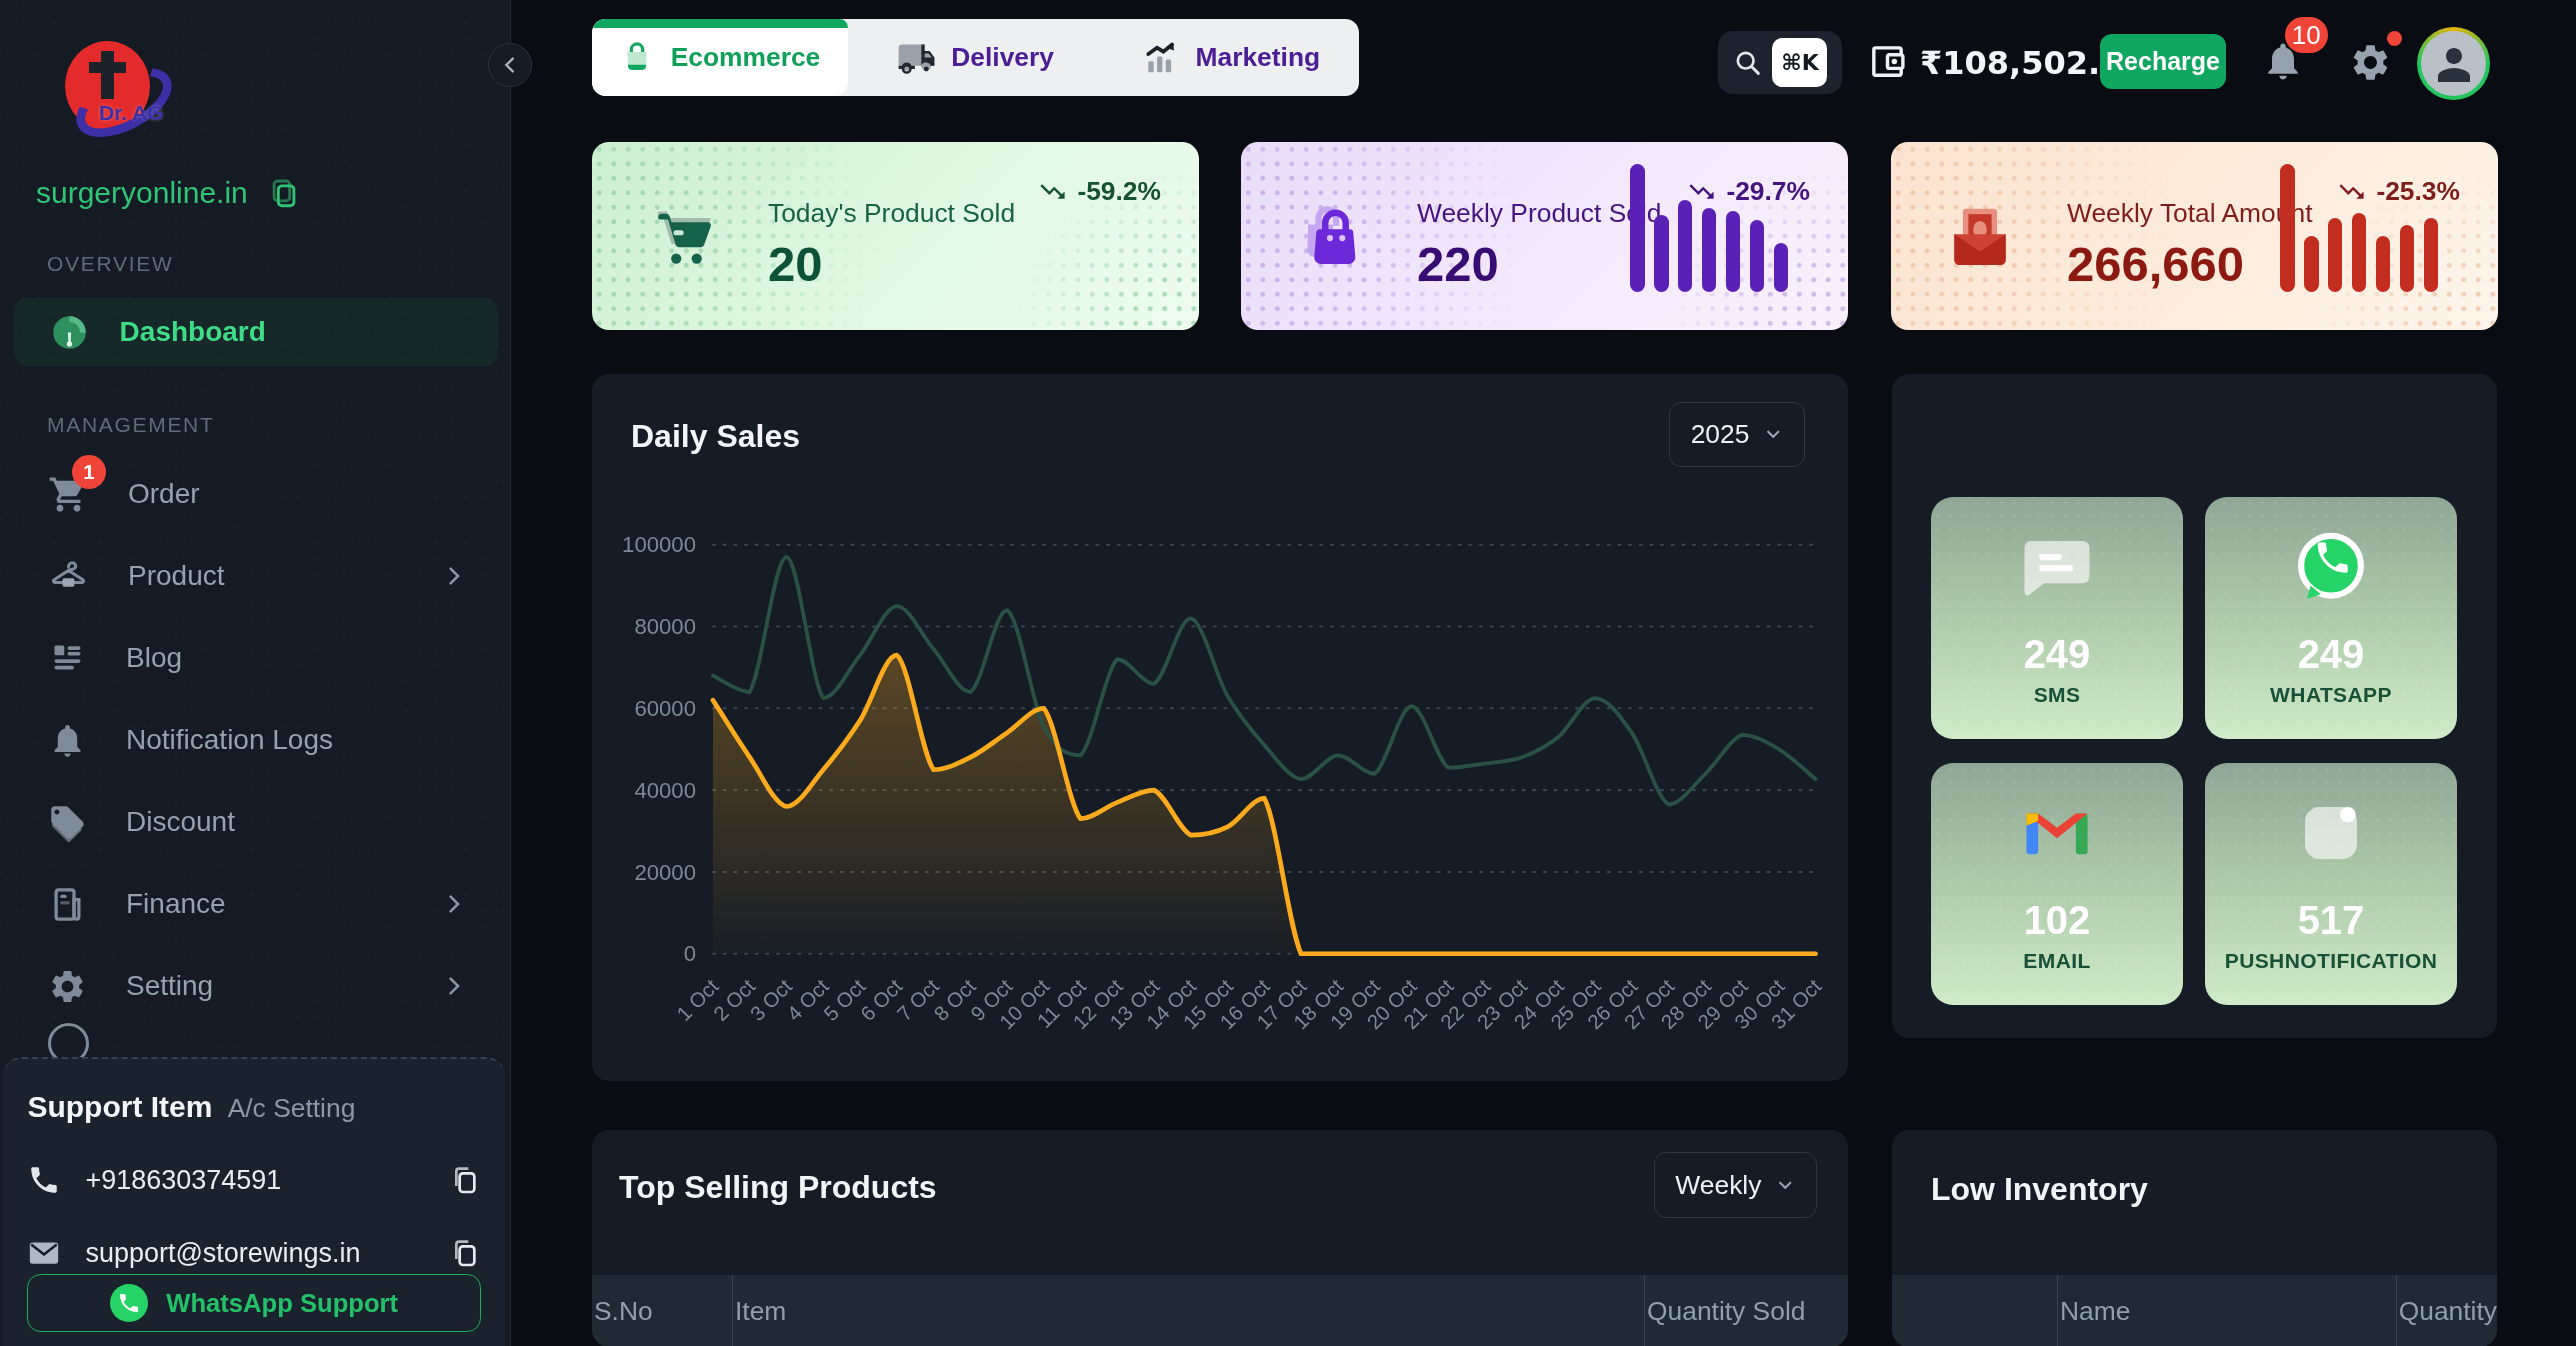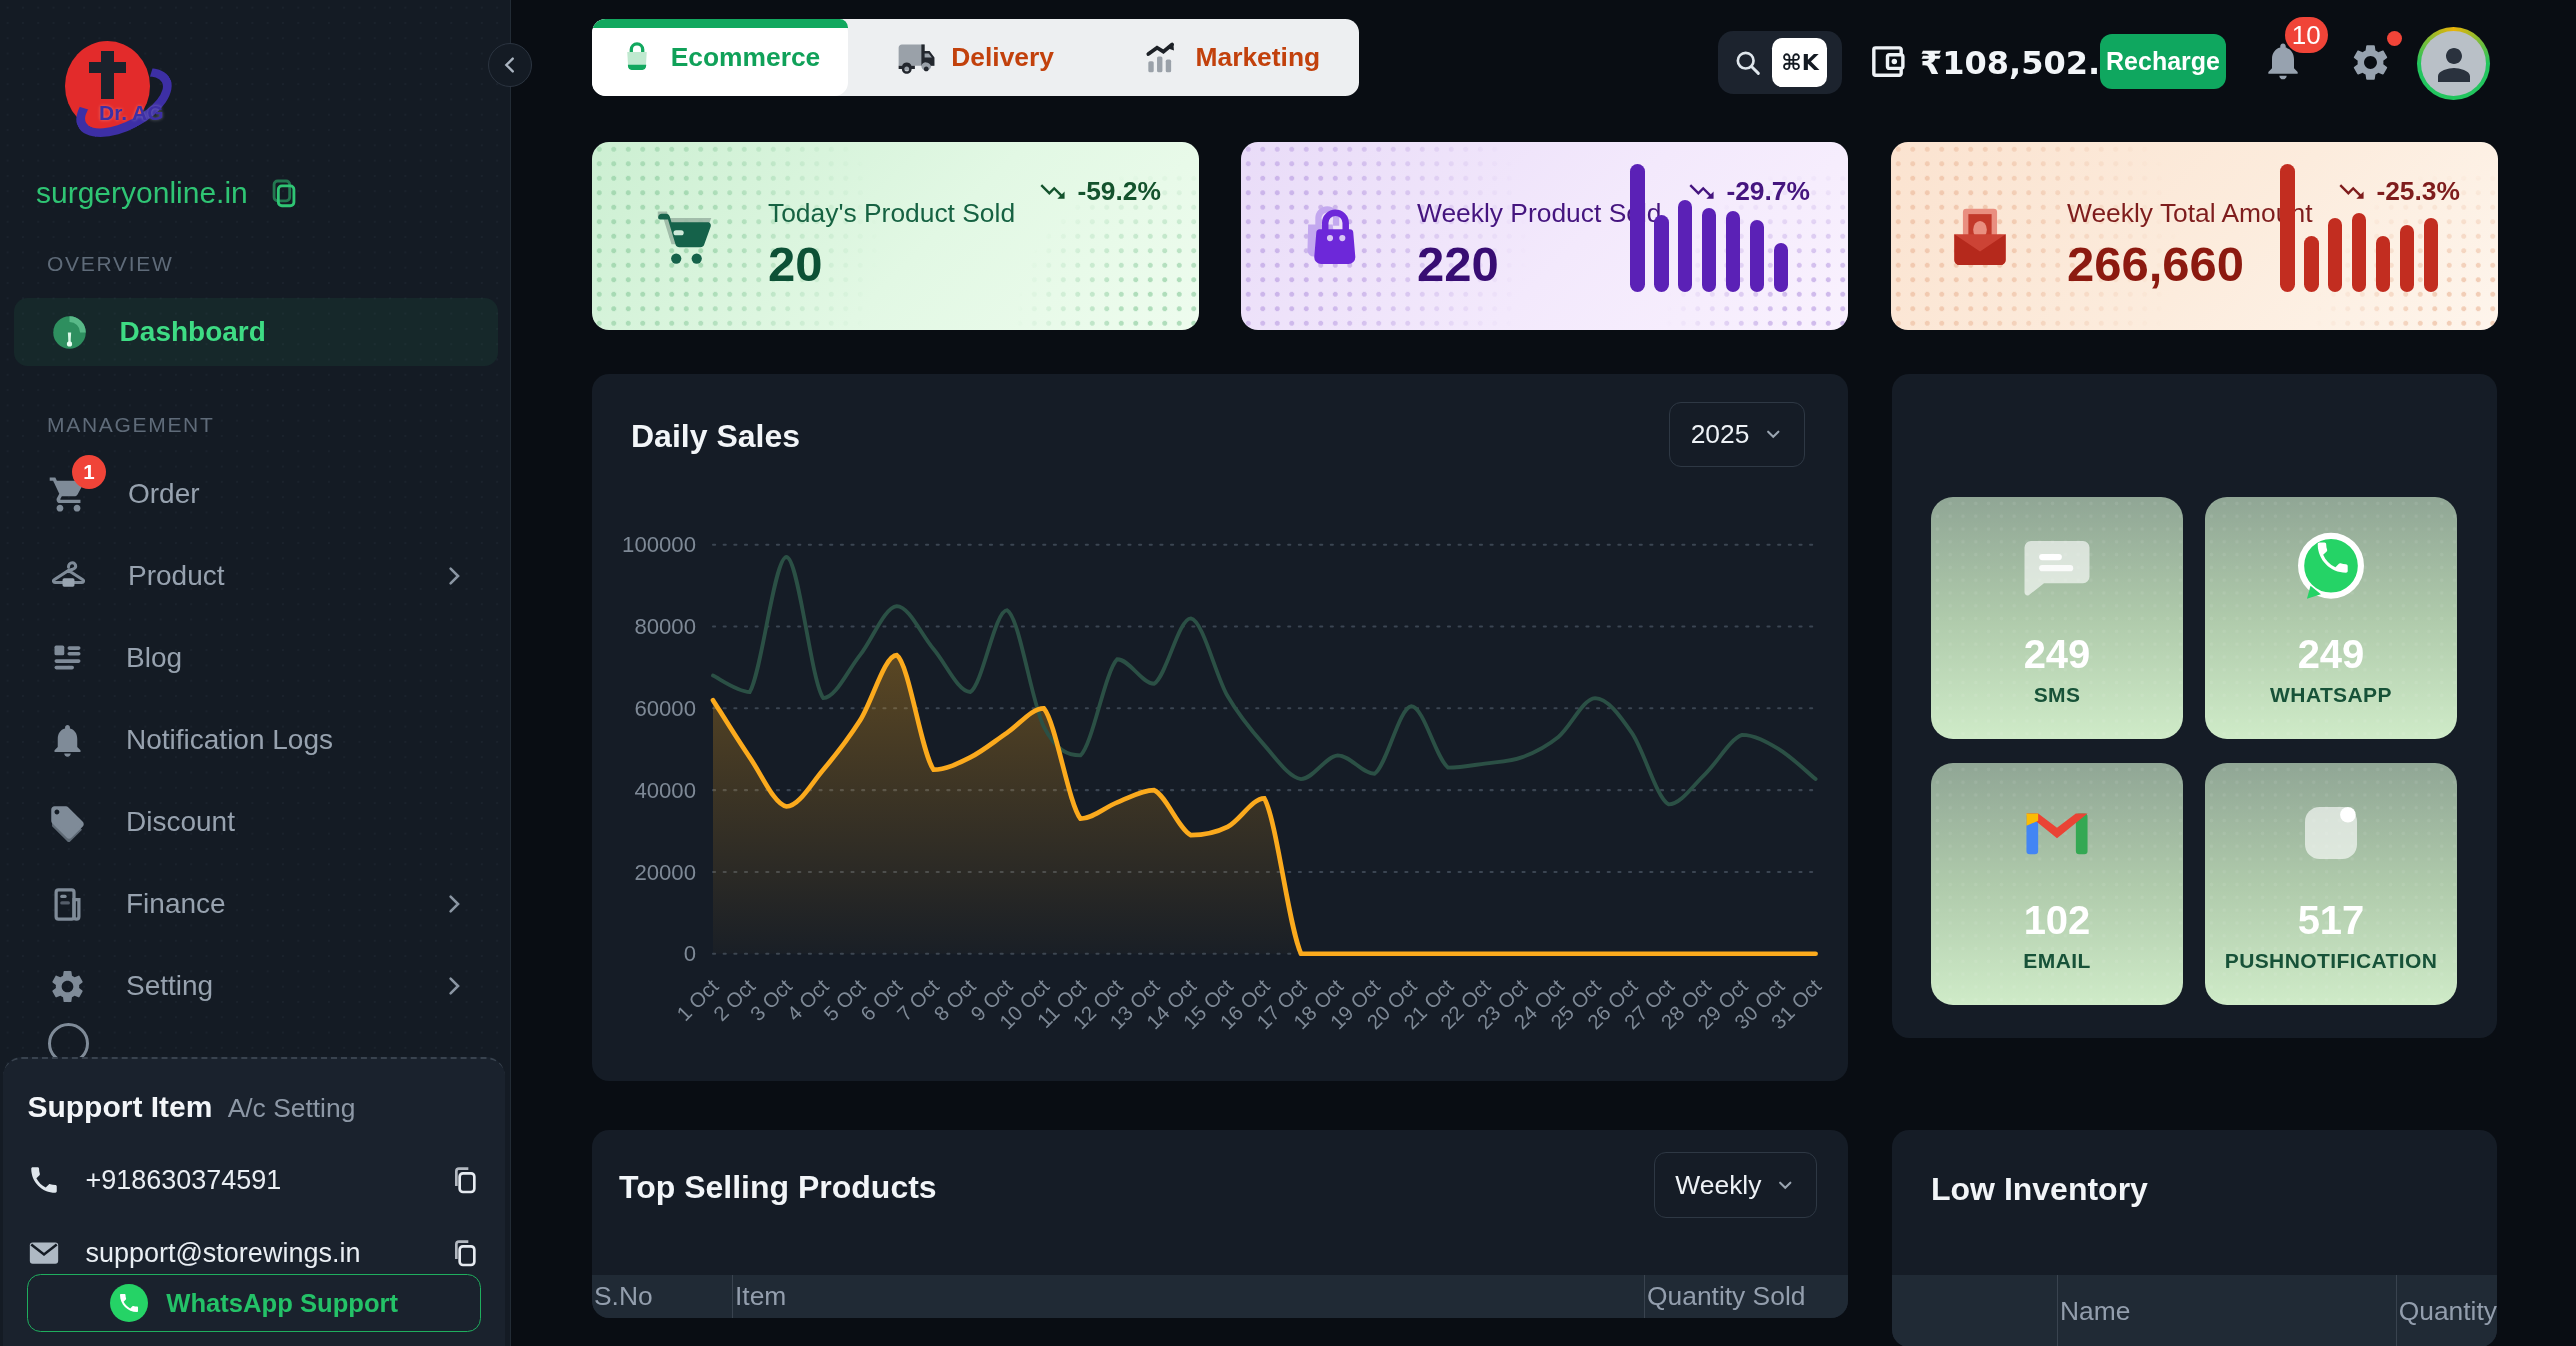--- a/index.html
+++ b/index.html
@@ -32,21 +32,21 @@
 .support-h .t1{color:#f3f6f9;font-size:30px;font-weight:bold}
 .support-h .t2{color:#8d98a6;font-size:26.4px}
 .crow{display:flex;align-items:center;gap:24px;margin-top:39px}
 .crow .txt{color:#e9eef3;font-size:27px;flex:1}
 .wa-btn{position:absolute;left:24px;right:24px;top:215px;height:58px;border:1.7px solid #1fae5e;border-radius:13.6px;display:flex;align-items:center;justify-content:center;gap:18px}
 .wa-btn .lbl{color:#24c268;font-size:25.6px;font-weight:bold}
 .wa-circ{width:38px;height:38px;border-radius:50%;background:#25d366;display:flex;align-items:center;justify-content:center}
 .collapse{position:absolute;left:488px;top:43px;width:44px;height:44px;border-radius:50%;background:#141b24;border:1.7px solid #2b3440;display:flex;align-items:center;justify-content:center;z-index:5}
 
 .tabs{position:absolute;left:592px;top:19px;width:767px;height:77px;background:#edeff1;border-radius:13.6px;display:flex;overflow:hidden}
-.tab{flex:1;display:flex;align-items:center;justify-content:center;gap:15.3px;position:relative;font-size:26.4px;font-weight:600;color:#c2410c}
+.tab{flex:1;display:flex;align-items:center;justify-content:center;gap:15.3px;position:relative;font-size:26.4px;font-weight:600;color:#4c1d95}
 .tab.active{background:#fff;color:#10a159;border-radius:13.6px}
 .tab.active::before{content:"";position:absolute;left:0;top:0;right:0;height:8.5px;background:#12a85f;border-radius:8.5px 8.5px 0 0}
 .search-pill{position:absolute;left:1718px;top:31px;width:124px;height:63px;background:#1c232e;border-radius:15.3px;display:flex;align-items:center;padding:0 6.8px 0 15.3px;gap:10.2px}
 .kbd{width:55px;height:49px;background:#fff;border-radius:10.2px;display:flex;align-items:center;justify-content:center;font-size:22px;font-weight:bold;color:#141a22;font-family:"DejaVu Sans",sans-serif}
 .wallet{position:absolute;left:1867px;top:41px}
 .balance{position:absolute;left:1920px;top:44px;font-size:32px;font-weight:bold;color:#f2f5f8;font-family:"DejaVu Sans",sans-serif}
 .recharge{position:absolute;left:2100px;top:34px;width:126px;height:55px;background:#0fa75f;border-radius:12px;color:#fff;font-size:25px;font-weight:bold;display:flex;align-items:center;justify-content:center}
 .bellwrap{position:absolute;left:2261px;top:39px}
 .bell-badge{position:absolute;left:24px;top:-22px;min-width:36px;height:36px;border-radius:18px;background:#f04438;color:#fff;font-size:26px;font-weight:normal;display:flex;align-items:center;justify-content:center;padding:0 6.8px}
 .gearwrap{position:absolute;left:2349px;top:41px}
@@ -74,21 +74,21 @@
 .daily{left:592px;top:374px;width:1256px;height:707px}
 .card-title{position:absolute;font-size:32px;font-weight:bold;color:#f2f5f8}
 .select{position:absolute;display:flex;align-items:center;gap:13.6px;border:1.7px solid #2e3844;border-radius:12px;color:#eef2f6;font-size:26.4px;padding:0 20.5px;justify-content:space-between}
 .insights{left:1892px;top:374px;width:605px;height:664px}
 .tiles{position:absolute;left:39px;top:123px;width:527px;display:grid;grid-template-columns:252px 252px;grid-template-rows:242px 242px;gap:24px 22px}
 .tile{border-radius:22px;background:linear-gradient(180deg,#90a695 0%,#afcaab 50%,#cfebc8 100%);position:relative;overflow:hidden}
 .tile::before{content:"";position:absolute;inset:0;background-image:radial-gradient(rgba(255,255,255,.22) 1.9px,transparent 2px);background-size:12.8px 12.8px;opacity:.35}
 .tile .ic{position:absolute;left:50%;top:31px;transform:translateX(-50%)}
 .tile .num{position:absolute;left:0;right:0;top:135px;text-align:center;color:#fff;font-size:40px;font-weight:bold}
 .tile .lab{position:absolute;left:0;right:0;top:186px;text-align:center;color:#175238;font-size:21px;font-weight:600;letter-spacing:0.4px}
-.tsp{left:592px;top:1130px;width:1256px;height:188px;overflow:hidden}
+.tsp{left:592px;top:1130px;width:1256px;height:217px;overflow:hidden}
 .lowinv{left:1892px;top:1130px;width:605px;height:217px;overflow:hidden}
 .thead{position:absolute;left:0;right:0;top:145px;bottom:0;background:#202a35;display:flex;color:#939ead;font-size:26.4px}
 .thead .col{position:relative;display:flex;align-items:center;padding-left:2px}
 .thead .col + .col{border-left:1.7px solid #39434f}
 #chart{position:absolute;inset:0}
 </style>
 </head>
 <body>
 
 <div id="app">

